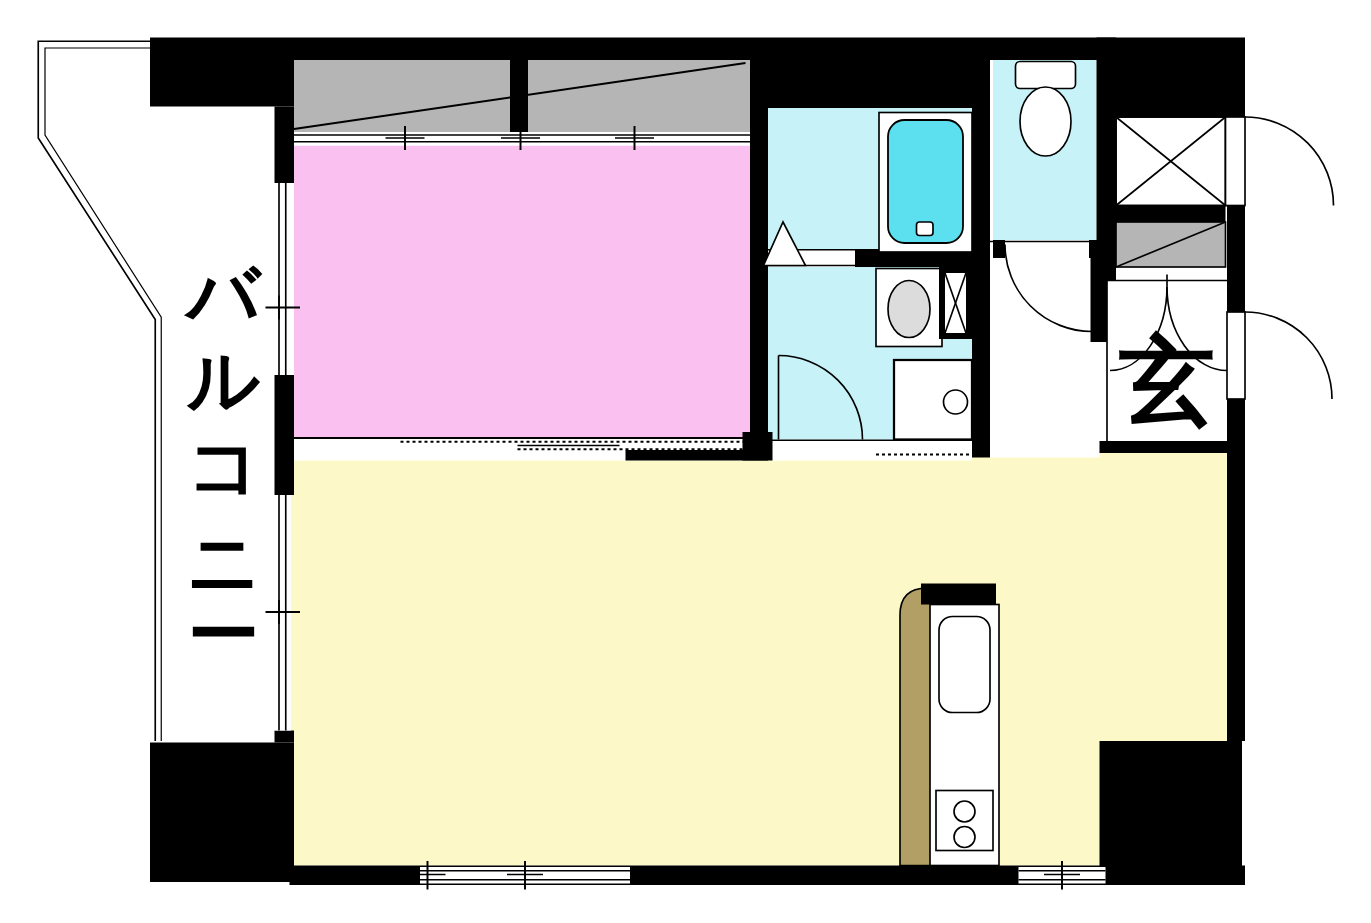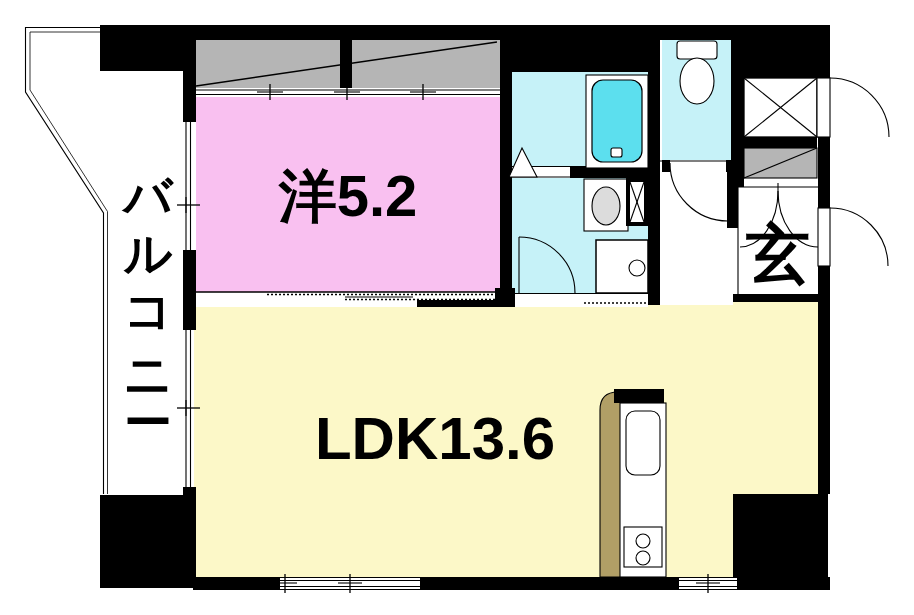--- a/index.html
+++ b/index.html
@@ -199,17 +199,15 @@
       <rect x="626" y="411" width="34" height="64" rx="9" fill="#fff"></rect>
       <g>
         <rect x="624" y="527" width="38" height="40" fill="#fff"></rect>
         <circle cx="643" cy="541" r="7" fill="#fff"></circle>
         <circle cx="643" cy="558" r="7" fill="#fff"></circle>
       </g>
     </g>
   </svg>
 
   <div class="lbl vtext" style="left:116px;top:142px;font-size:48px;letter-spacing:9px;">バルコニー</div>
-  <div class="lbl center" style="left:196px;top:164px;width:304px;font-size:58px;line-height:64px;">洋5.2</div>
-  <div class="lbl center" style="left:150px;top:408px;width:570px;font-size:60px;line-height:62px;">LDK13.6</div>
   <div class="lbl center" style="left:738px;top:218px;width:80px;font-size:64px;line-height:72px;">玄</div>
 
 </div>
 
 </body></html>

